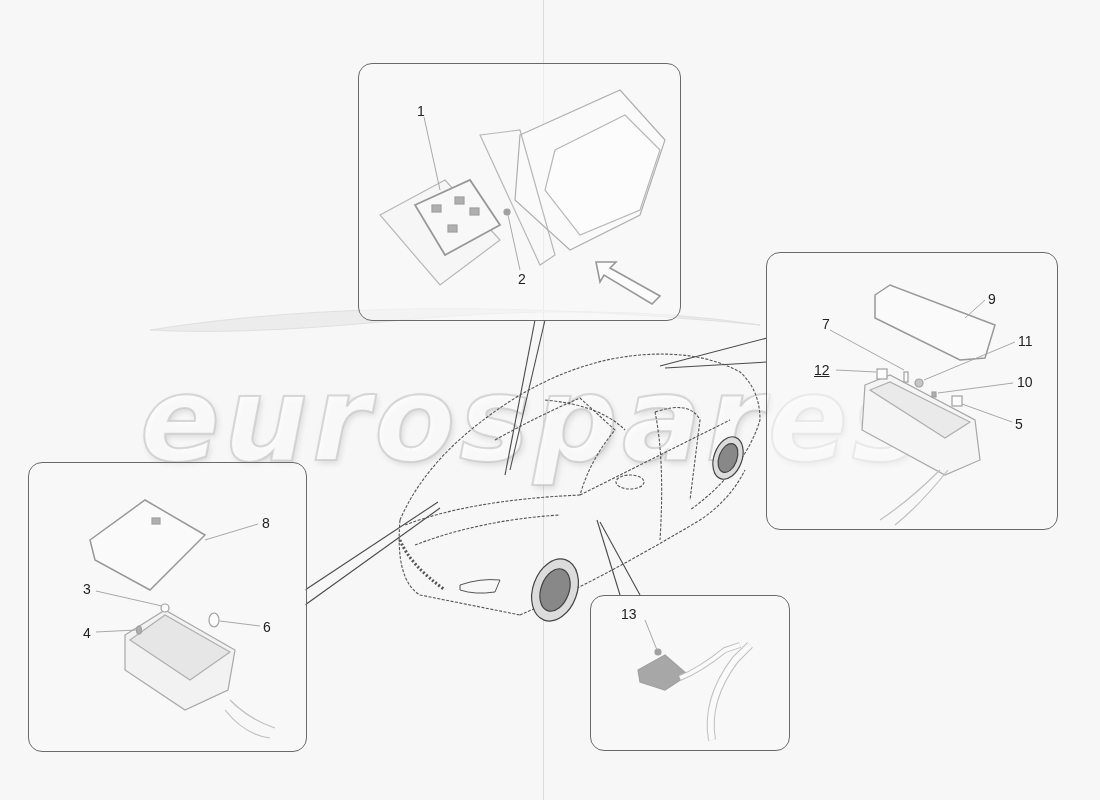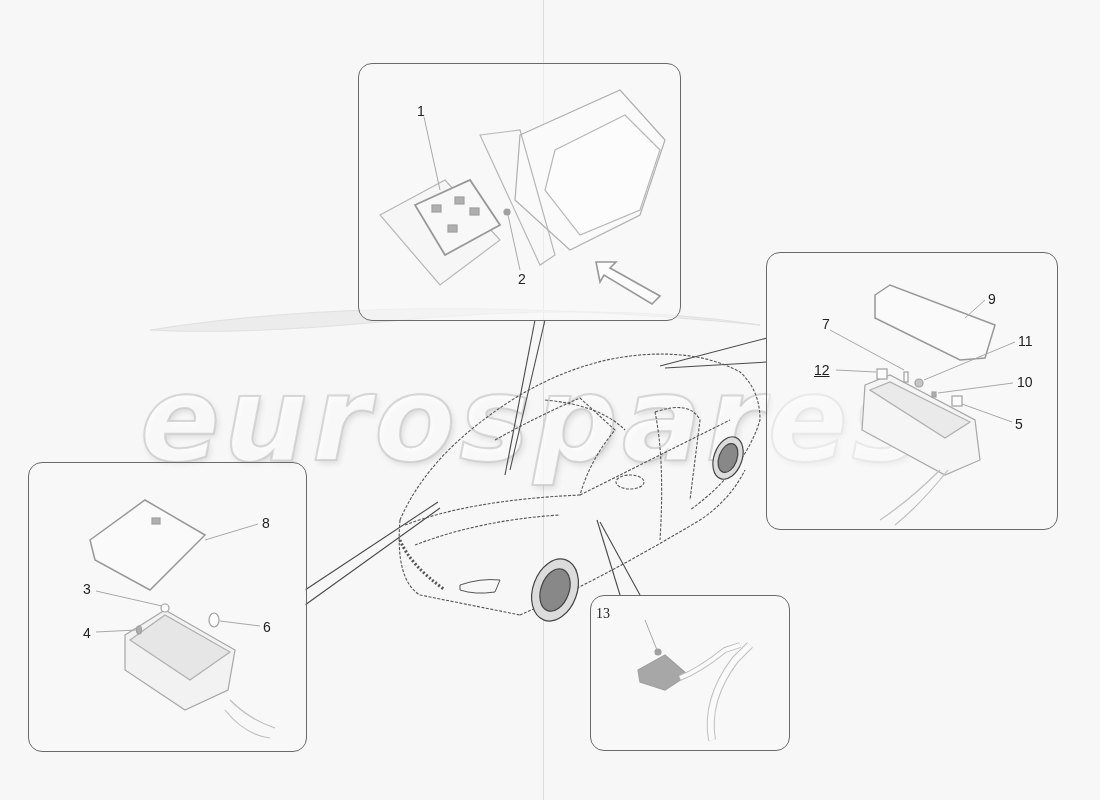--- a/index.html
+++ b/index.html
@@ -186,13 +186,13 @@
 <span class="callout" style="left:1018px; top:334px;text-align:center;">11</span>
 <span class="callout" style="left:814px; top:363px;text-decoration:underline;">12</span>
 <span class="callout" style="left:1017px; top:375px;">10</span>
 <span class="callout" style="left:1015px; top:417px;">5</span>
 
 <span class="callout" style="left:262px; top:516px;">8</span>
 <span class="callout" style="left:83px; top:582px;">3</span>
 <span class="callout" style="left:83px; top:626px;">4</span>
 <span class="callout" style="left:263px; top:620px;">6</span>
 
-<span class="callout" style="left:596px; top:607px;font-family:Liberation Serif, serif;">13</span>
+<span class="callout" style="left:621px; top:607px;">13</span>
 
 </body></html>

